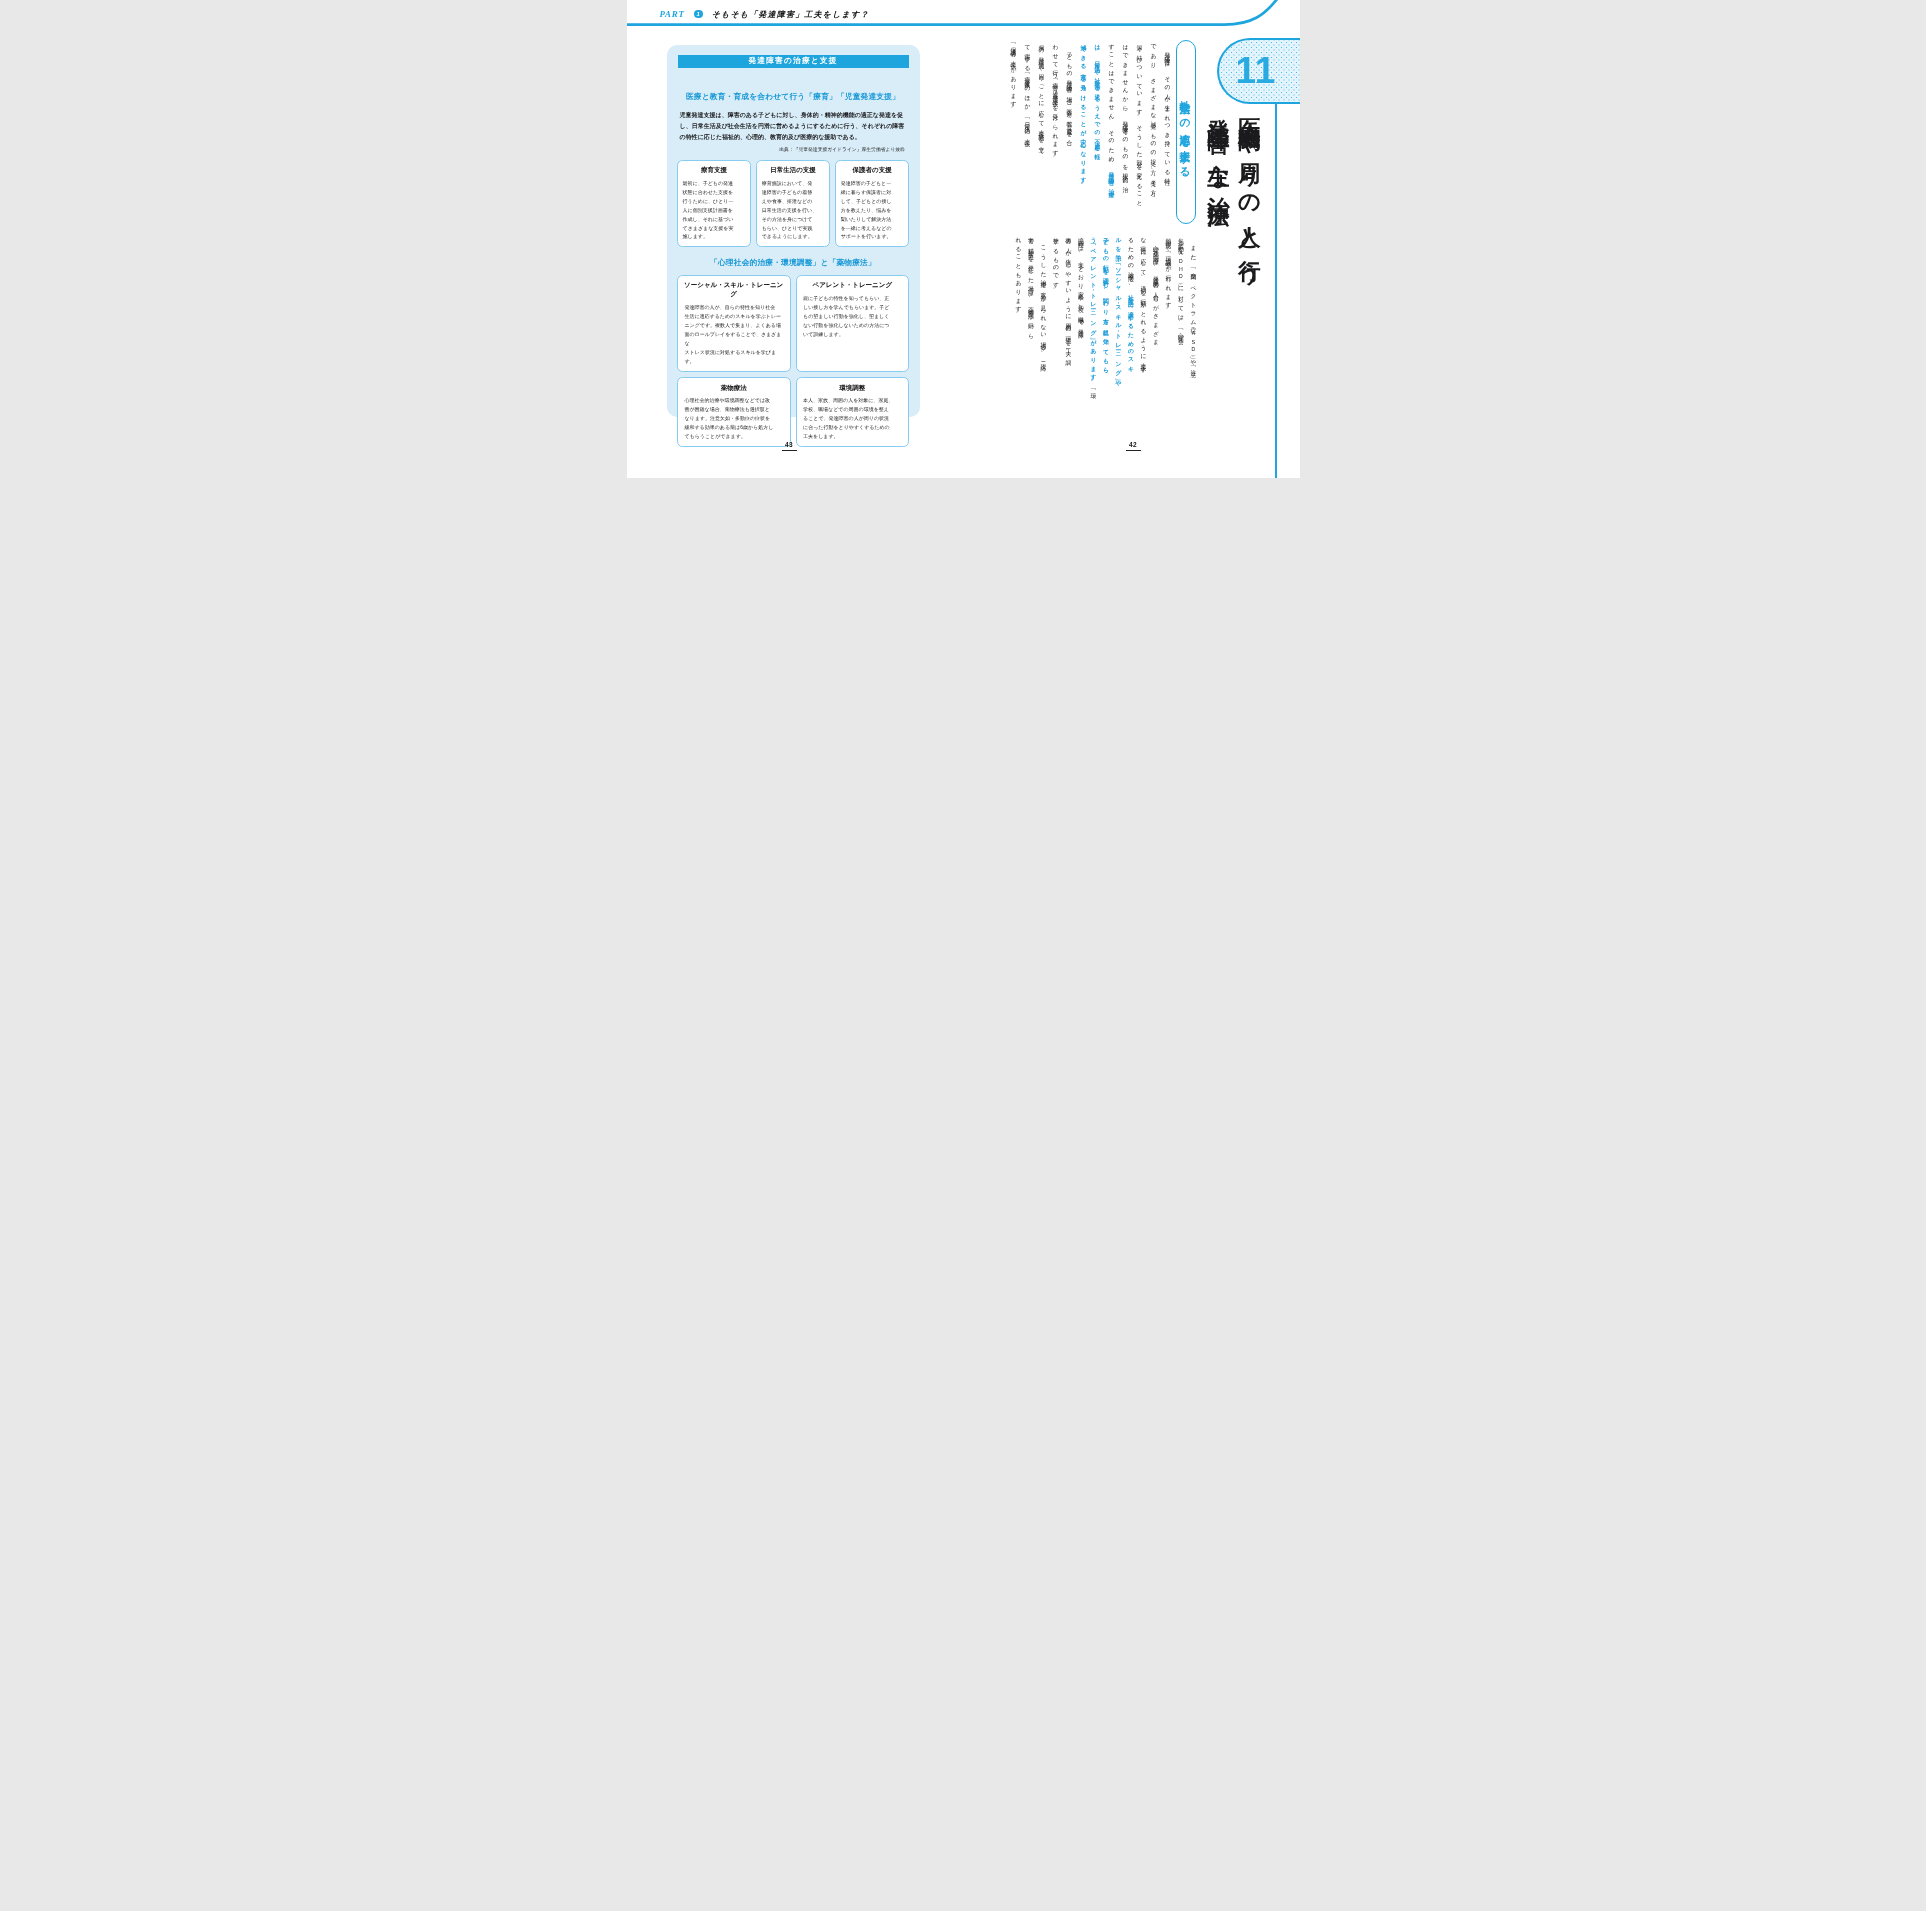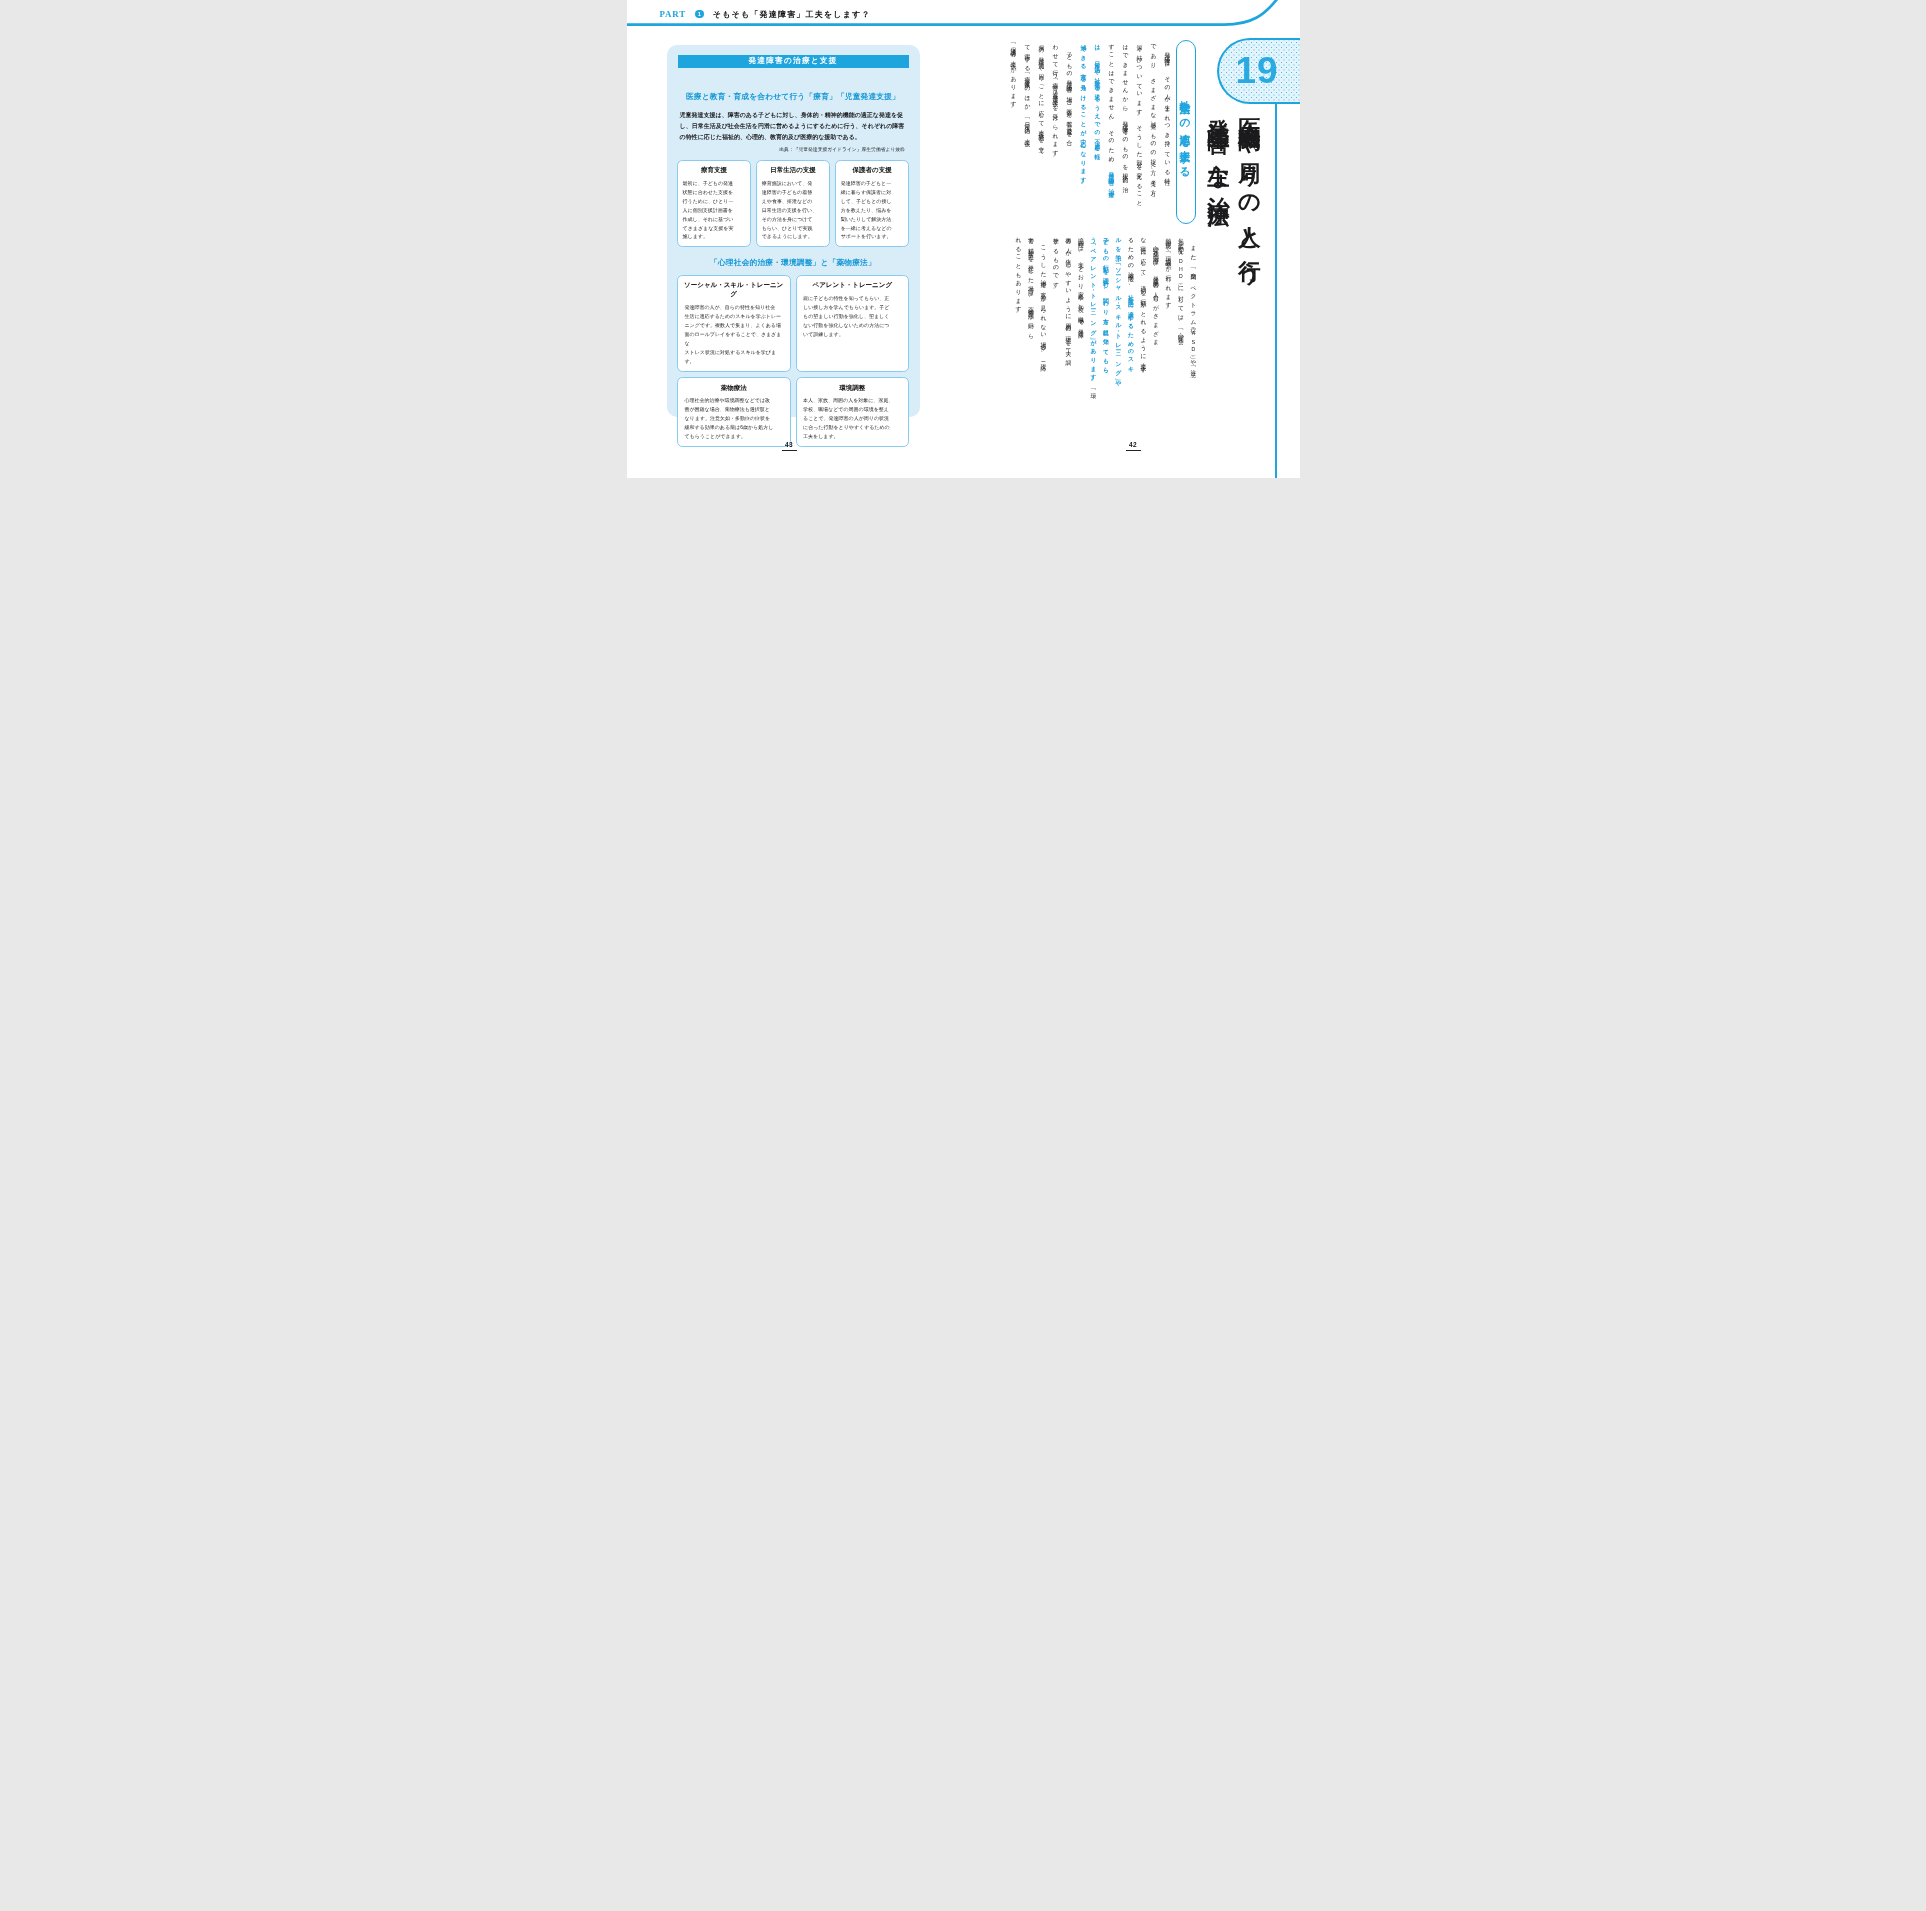--- a/index.html
+++ b/index.html
@@ -3,21 +3,21 @@
 <meta charset="utf-8">
 <style>
   html,body{margin:0;padding:0;background:#e8e8e8;}
   .spread{
     position:relative;width:673px;height:478px;margin:0 auto;
     background:#ffffff;overflow:hidden;
     font-family:"Liberation Sans","DejaVu Sans",sans-serif;
     color:#1d1d1f;
   }
   
-  .running-head{position:absolute;left:33px;top:8.5px;display:flex;align-items:center;gap:9px;}
+  .running-head{position:absolute;left:33px;top:8.5px;display:flex;align-items:center;gap:9px;font-style:italic;}
   .part-label{color:#1ea5de;font-family:"Liberation Serif","DejaVu Serif",serif;font-weight:700;font-size:8.9px;letter-spacing:0.8px;}
   .part-circle{display:inline-flex;width:8.9px;height:8.9px;border-radius:50%;background:#1ea5de;color:#fff;
     font-size:5.8px;font-weight:700;align-items:center;justify-content:center;}
   .running-title{font-size:8px;font-weight:700;letter-spacing:1.2px;color:#111;}
   
   .top-rule{position:absolute;left:0;top:0;width:673px;height:50px;pointer-events:none;}
   .right-rule{position:absolute;left:648px;top:99px;width:2.7px;height:379px;background:#1ea5de;}
   
   .chapter-badge{
     position:absolute;right:0;top:38px;width:81px;height:62px;
@@ -93,21 +93,21 @@
   </svg>
   <div class="right-rule"></div>
 
   <div class="running-head">
     <span class="part-label">PART</span>
     <span class="part-circle">1</span>
     <span class="running-title">そもそも「発達障害」工夫をします？</span>
   </div>
 
   <div class="chapter-badge">
-    <span class="chapter-number">19</span>
+    <span class="chapter-number">11</span>
   </div>
 
   <div class="chapter-title">医療機関や周りの人と行う
 発達障害の主な治療法</div>
 
   <div class="section-pill">
     <span>社会生活への適応を支援する</span>
   </div>
 
   <div class="vtext vblock1"><span>　発達障害は、その人が生まれつき持っている特性

